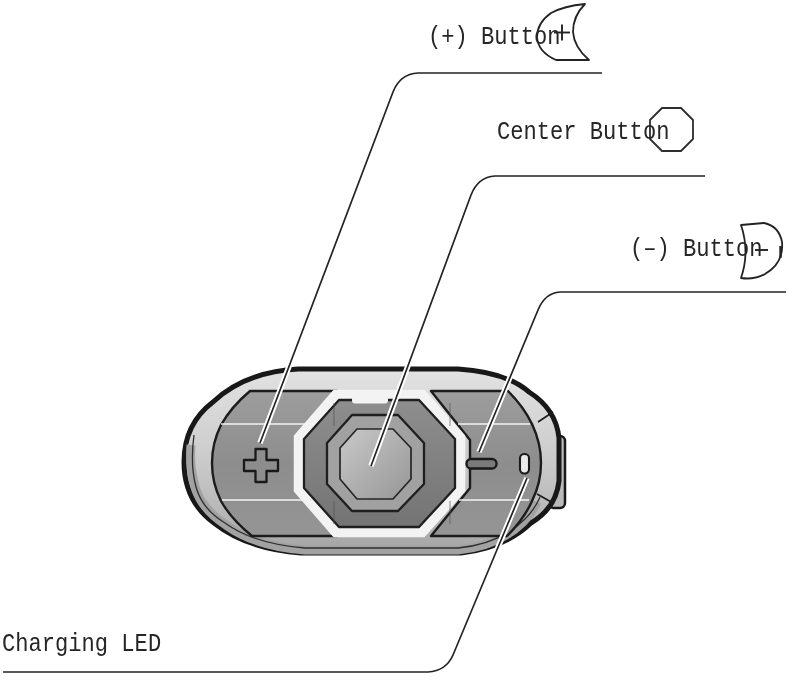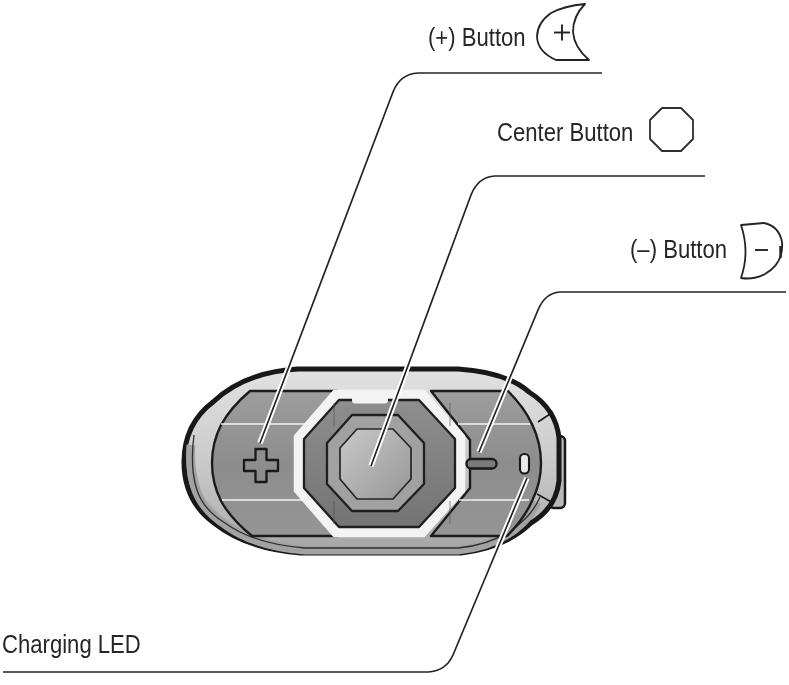--- a/index.html
+++ b/index.html
@@ -1,18 +1,18 @@
 <!DOCTYPE html>
 <html><head>
 <meta charset="utf-8">
 <style>
   html,body{margin:0;padding:0;background:#fff;}
   .canvas{
     position:relative;width:789px;height:685px;background:#ffffff;
-    overflow:hidden;font-family:Liberation Sans, sans-serif;
+    overflow:hidden;font-family:Liberation Mono, monospace;
   }
   .device-svg{position:absolute;left:0;top:0;}
   .icon-svg{position:absolute;}
   .callout{
     position:absolute;font-size:26px;line-height:26px;color:#262626;
     white-space:nowrap;transform:scaleX(.85);transform-origin:left top;
     letter-spacing:0;
   }
 </style>
 </head>

